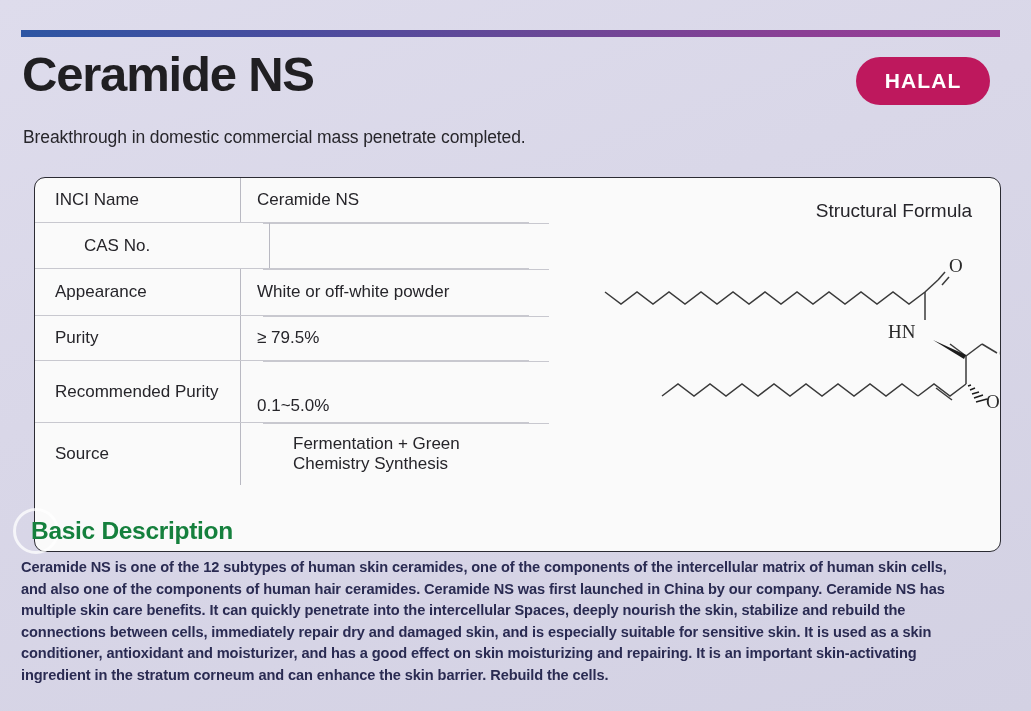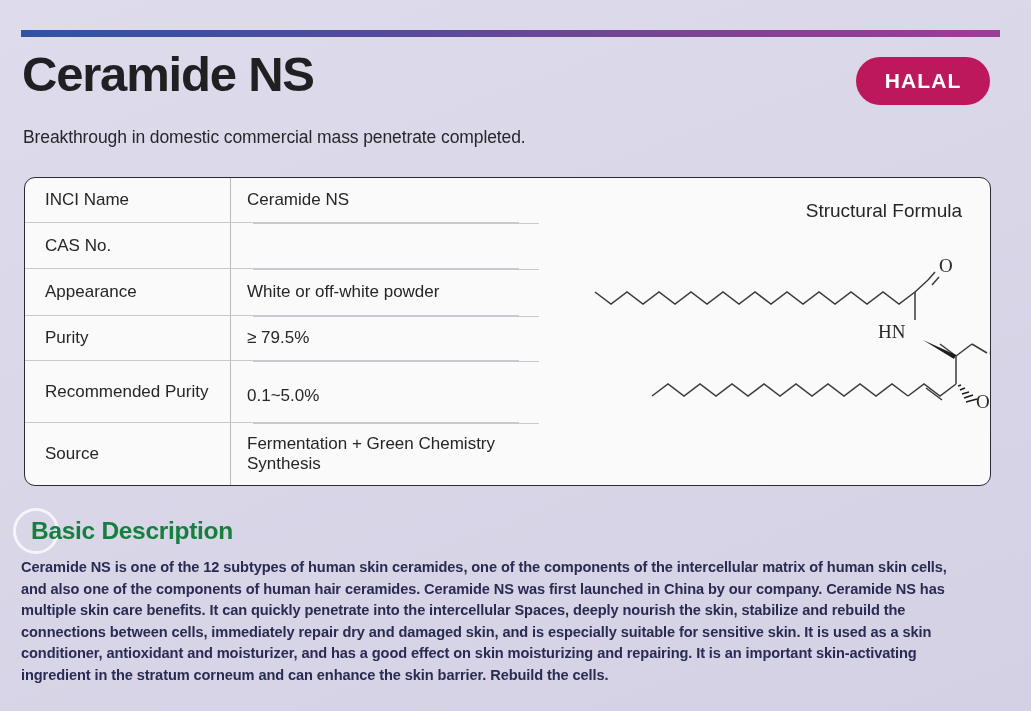--- a/index.html
+++ b/index.html
@@ -62,24 +62,24 @@
     font-weight: 700;
     letter-spacing: 1.1px;
     display: flex;
     align-items: center;
     justify-content: center;
   }
 
   
   .spec-card {
     position: absolute;
-    left: 24px;
+    left: 34px;
     top: 177px;
     width: 967px;
-    height: 309px;
+    height: 375px;
     background: #fafafa;
     border: 1.2px solid #2b2b33;
     border-radius: 11px;
     overflow: hidden;
   }
 
   .card-inner { position: relative; width: 100%; height: 100%; }
 
   
   .spec-table {
@@ -113,28 +113,28 @@
     flex: 1 1 auto;
     padding-left: 16px;
     display: flex;
     align-items: center;
     font-size: 17px;
     color: #26252a;
   }
 
   
   .r1 { height: 45px; }
-  .r2 { height: 46px; }
+  .r2 { height: 46px; padding-left: 29px; }
   .r3 { height: 47px; }
   .r4 { height: 45px; }
   .r5 { height: 62px; }
-  .r6 { height: 62px; }
-
-  
-  .r5 .spec-value { align-items: flex-end; padding-bottom: 16px; }
+  .r6 { height: 62px; gap: 36px; }
+
+  
+  .r5 .spec-value { align-items: flex-end; padding-bottom: 6px; }
   .r5 .spec-label { align-items: center; }
 
   
   .value-rule {
     position: absolute;
     left: 228px;
     width: 286px;
     height: 1.1px;
     background: #c8c8cf;
   }

